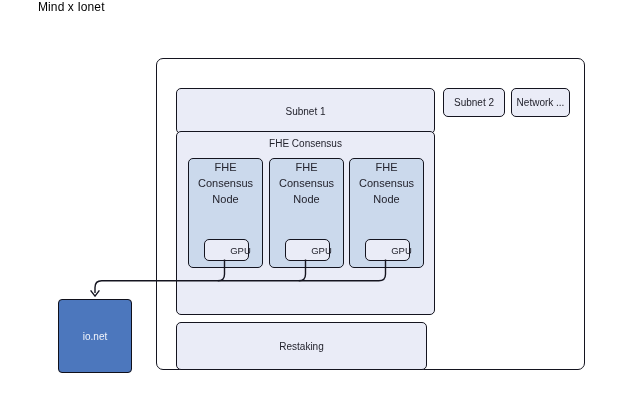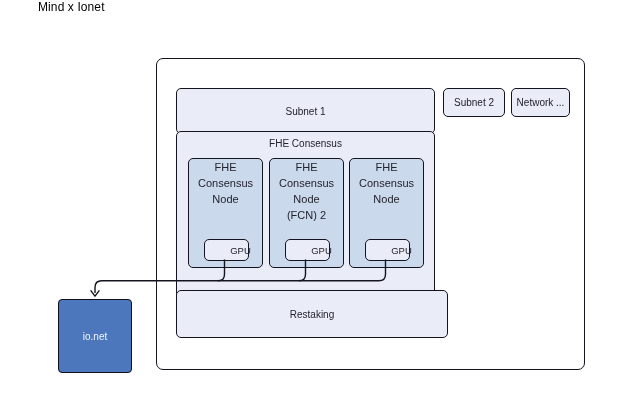--- a/index.html
+++ b/index.html
@@ -101,21 +101,21 @@
     border: 1.4px solid #14141f;
     border-radius: 5px;
     display: flex;
     align-items: center;
     justify-content: center;
     font-size: 9.5px;
     color: #23232d;
     padding-left: 28px;
   }
   .restaking {
-    left: 176px; top: 290px; width: 272px; height: 48px;
+    left: 176px; top: 322px; width: 251px; height: 48px;
     display: flex; align-items: center; justify-content: center;
     font-size: 10px; color: #23232d;
   }
   .ionet {
     left: 58px; top: 299px; width: 74px; height: 74px;
     background: #4c77bd;
     border: 1.5px solid #10101a;
     border-radius: 4px;
     display: flex; align-items: center; justify-content: center;
     font-size: 10px;
@@ -157,21 +157,20 @@
         <span>Node</span>
       </div>
       <div class="gpu-box">GPU</div>
     </div>
 
     <div class="node node-2">
       <div class="node-text">
         <span>FHE</span>
         <span>Consensus</span>
         <span>Node</span>
-        <span>(FCN) 2</span>
       </div>
       <div class="gpu-box">GPU</div>
     </div>
 
     <div class="node node-3">
       <div class="node-text">
         <span>FHE</span>
         <span>Consensus</span>
         <span>Node</span>
       </div>

